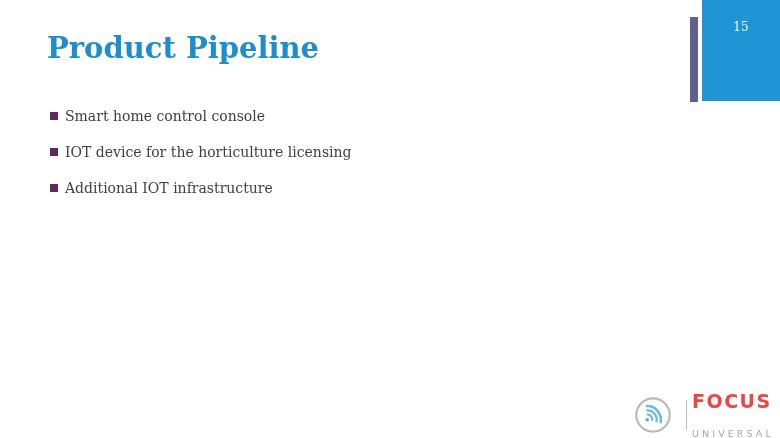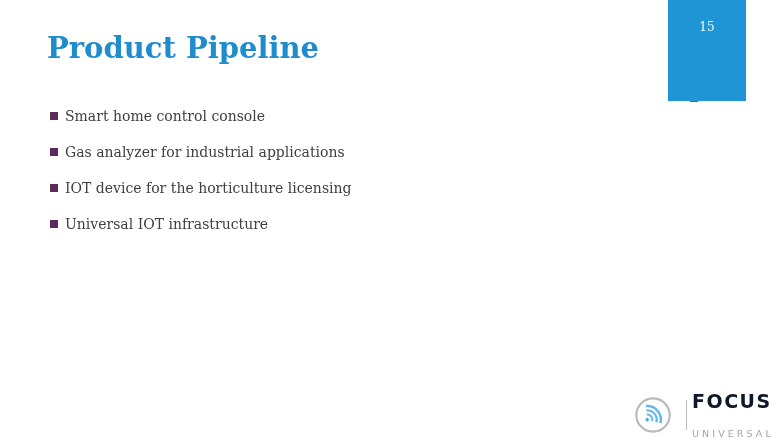--- a/index.html
+++ b/index.html
@@ -25,21 +25,21 @@
     font-size: 29px;
     font-weight: bold;
     color: #1f8ccd;
     letter-spacing: 0px;
     font-family: "DejaVu Serif", serif;
   }
 
   
   .page-number-box {
     position: absolute;
-    left: 668px;
+    left: 702px;
     top: 0;
     width: 78px;
     height: 101px;
     background: #2095d5;
   }
   .page-number {
     display: block;
     margin-top: 20px;
     text-align: center;
     color: #eef9ff;
@@ -108,21 +108,21 @@
   .logo-text {
     display: flex;
     flex-direction: column;
     line-height: 1;
   }
   .logo-name {
     font-family: "DejaVu Sans", sans-serif;
     font-weight: bold;
     font-size: 19px;
     letter-spacing: 1.5px;
-    color: #0f172a;
+    color: #ef4444;
   }
   .logo-subname {
     font-family: "DejaVu Sans", sans-serif;
     font-size: 9.5px;
     letter-spacing: 3.1px;
     color: #a4a7aa;
     margin-top: 18px;
   }
 </style>
 </head>
@@ -138,29 +138,25 @@
     <span class="page-number">15</span>
   </div>
 
   <ul class="bullet-list">
     <li class="bullet-item">
       <span class="bullet-square"></span>
       <span>Smart home control console</span>
     </li>
     <li class="bullet-item">
       <span class="bullet-square"></span>
-      <span>Gas analyzer for industrial applications</span>
-    </li>
-    <li class="bullet-item">
-      <span class="bullet-square"></span>
       <span>IOT device for the horticulture licensing</span>
     </li>
     <li class="bullet-item">
       <span class="bullet-square"></span>
-      <span>Universal IOT infrastructure</span>
+      <span>Additional IOT infrastructure</span>
     </li>
   </ul>
 
   <div class="logo">
     <svg class="logo-icon" viewBox="0 0 36 36" xmlns="http://www.w3.org/2000/svg">
       <circle cx="18" cy="18" r="15.8" fill="#ffffff" stroke="#b7babc" stroke-width="2"></circle>
       <circle cx="12.5" cy="22.5" r="1.7" fill="#4fadde"></circle>
       <path d="M 12.06 17.52 A 5 5 0 0 1 17.33 23.79" fill="none" stroke="#63b9e6" stroke-width="1.9"></path>
       <path d="M 11.72 13.54 A 9 9 0 0 1 21.19 24.83" fill="none" stroke="#63b9e6" stroke-width="2.1"></path>
       <path d="M 11.37 9.55 A 13 13 0 0 1 25.06 25.86" fill="none" stroke="#63b9e6" stroke-width="2.3"></path>

